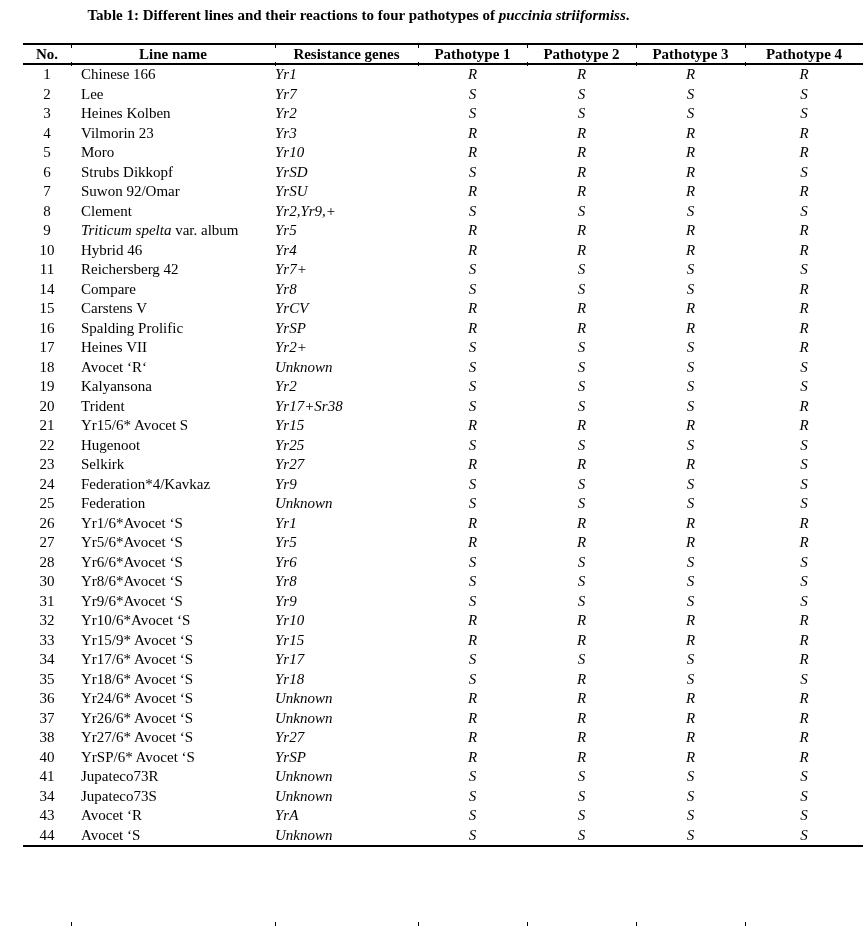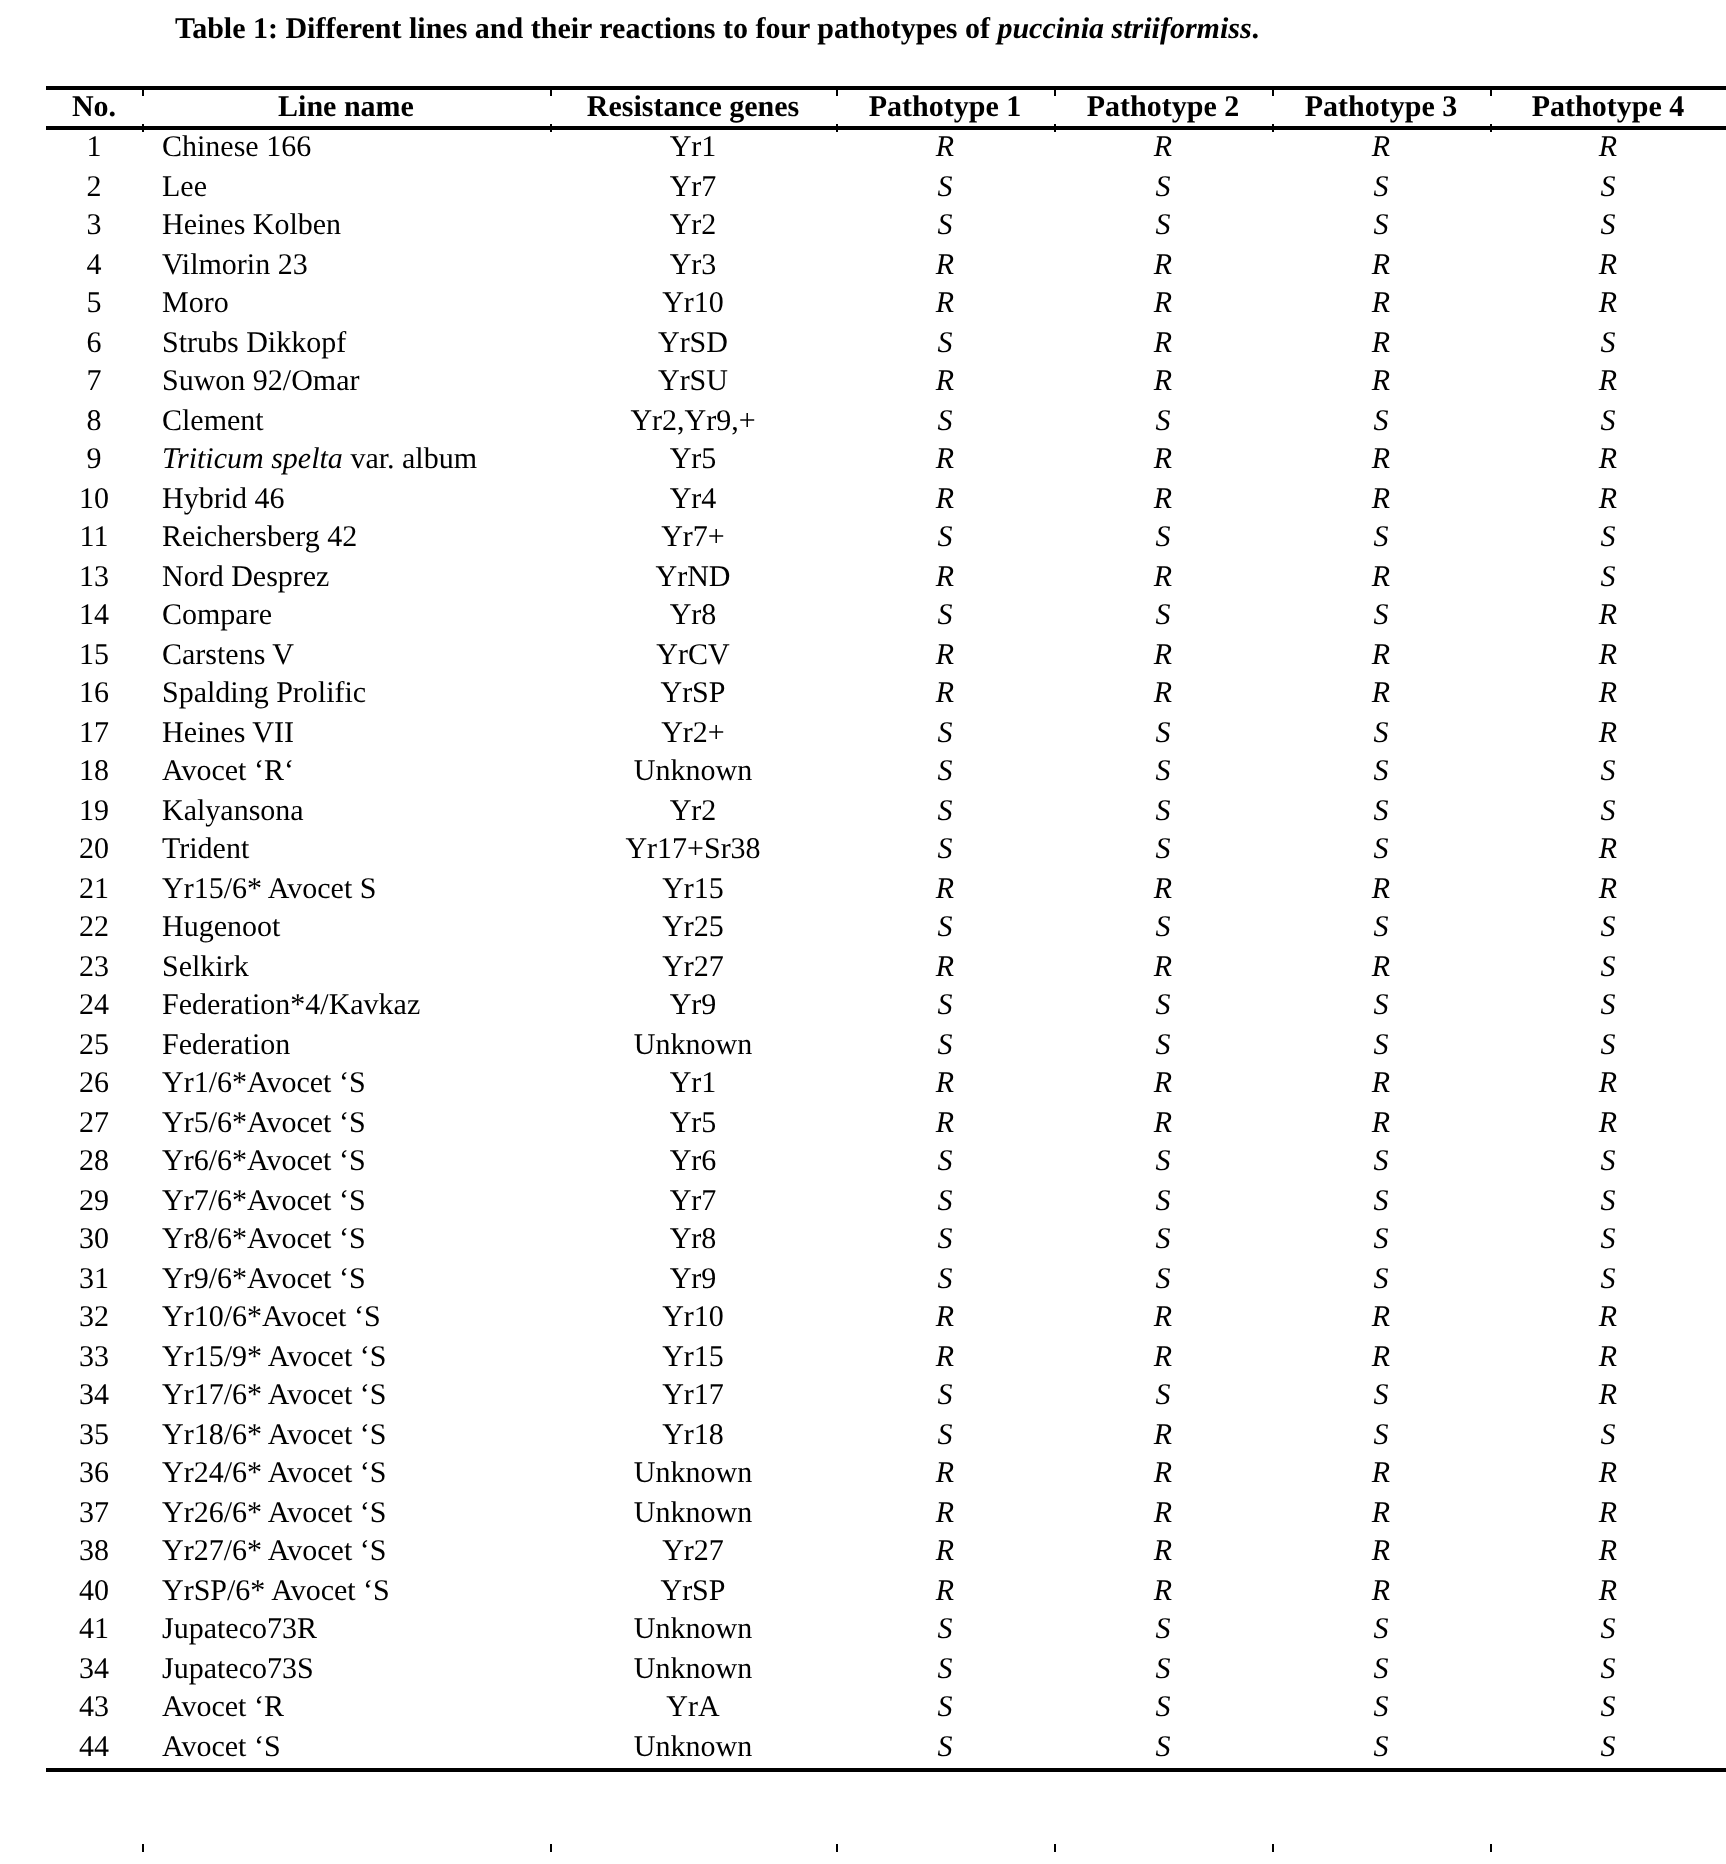--- a/index.html
+++ b/index.html
@@ -18,21 +18,21 @@
   tbody tr:last-child { border-bottom: 2px solid #000000; }
   th {
     font-size: 15px; font-weight: bold; height: 18px; line-height: 18px; padding: 0;
     text-align: center; white-space: nowrap;
   }
   td {
     font-size: 15px; height: 19.5px; line-height: 19.5px; padding: 0; white-space: nowrap;
   }
   td.no { text-align: center; }
   td.name { text-align: left; padding-left: 10px; }
-  td.gene { text-align: center; }
+  td.gene { font-style: italic; }
   td.rx { text-align: center; font-style: italic; }
   col.c-no { width: 48px; }
   col.c-name { width: 204px; }
   col.c-gene { width: 143px; }
   col.c-p { width: 109px; }
   col.c-p4 { width: 118px; }
   .ticks { position: absolute; left: 0; top: 0; width: 840px; height: 100%; pointer-events: none; }
   .tick { position: absolute; width: 1px; height: 4px; background: #000; }
 </style>
 </head>
@@ -156,29 +156,20 @@
         <tr>
           <td class="no">11</td>
           <td class="name">Reichersberg 42</td>
           <td class="gene">Yr7+</td>
           <td class="rx">S</td>
           <td class="rx">S</td>
           <td class="rx">S</td>
           <td class="rx">S</td>
         </tr>
         <tr>
-          <td class="no">13</td>
-          <td class="name">Nord Desprez</td>
-          <td class="gene">YrND</td>
-          <td class="rx">R</td>
-          <td class="rx">R</td>
-          <td class="rx">R</td>
-          <td class="rx">S</td>
-        </tr>
-        <tr>
           <td class="no">14</td>
           <td class="name">Compare</td>
           <td class="gene">Yr8</td>
           <td class="rx">S</td>
           <td class="rx">S</td>
           <td class="rx">S</td>
           <td class="rx">R</td>
         </tr>
         <tr>
           <td class="no">15</td>
@@ -294,29 +285,20 @@
           <td class="gene">Yr5</td>
           <td class="rx">R</td>
           <td class="rx">R</td>
           <td class="rx">R</td>
           <td class="rx">R</td>
         </tr>
         <tr>
           <td class="no">28</td>
           <td class="name">Yr6/6*Avocet ‘S</td>
           <td class="gene">Yr6</td>
-          <td class="rx">S</td>
-          <td class="rx">S</td>
-          <td class="rx">S</td>
-          <td class="rx">S</td>
-        </tr>
-        <tr>
-          <td class="no">29</td>
-          <td class="name">Yr7/6*Avocet ‘S</td>
-          <td class="gene">Yr7</td>
           <td class="rx">S</td>
           <td class="rx">S</td>
           <td class="rx">S</td>
           <td class="rx">S</td>
         </tr>
         <tr>
           <td class="no">30</td>
           <td class="name">Yr8/6*Avocet ‘S</td>
           <td class="gene">Yr8</td>
           <td class="rx">S</td>

